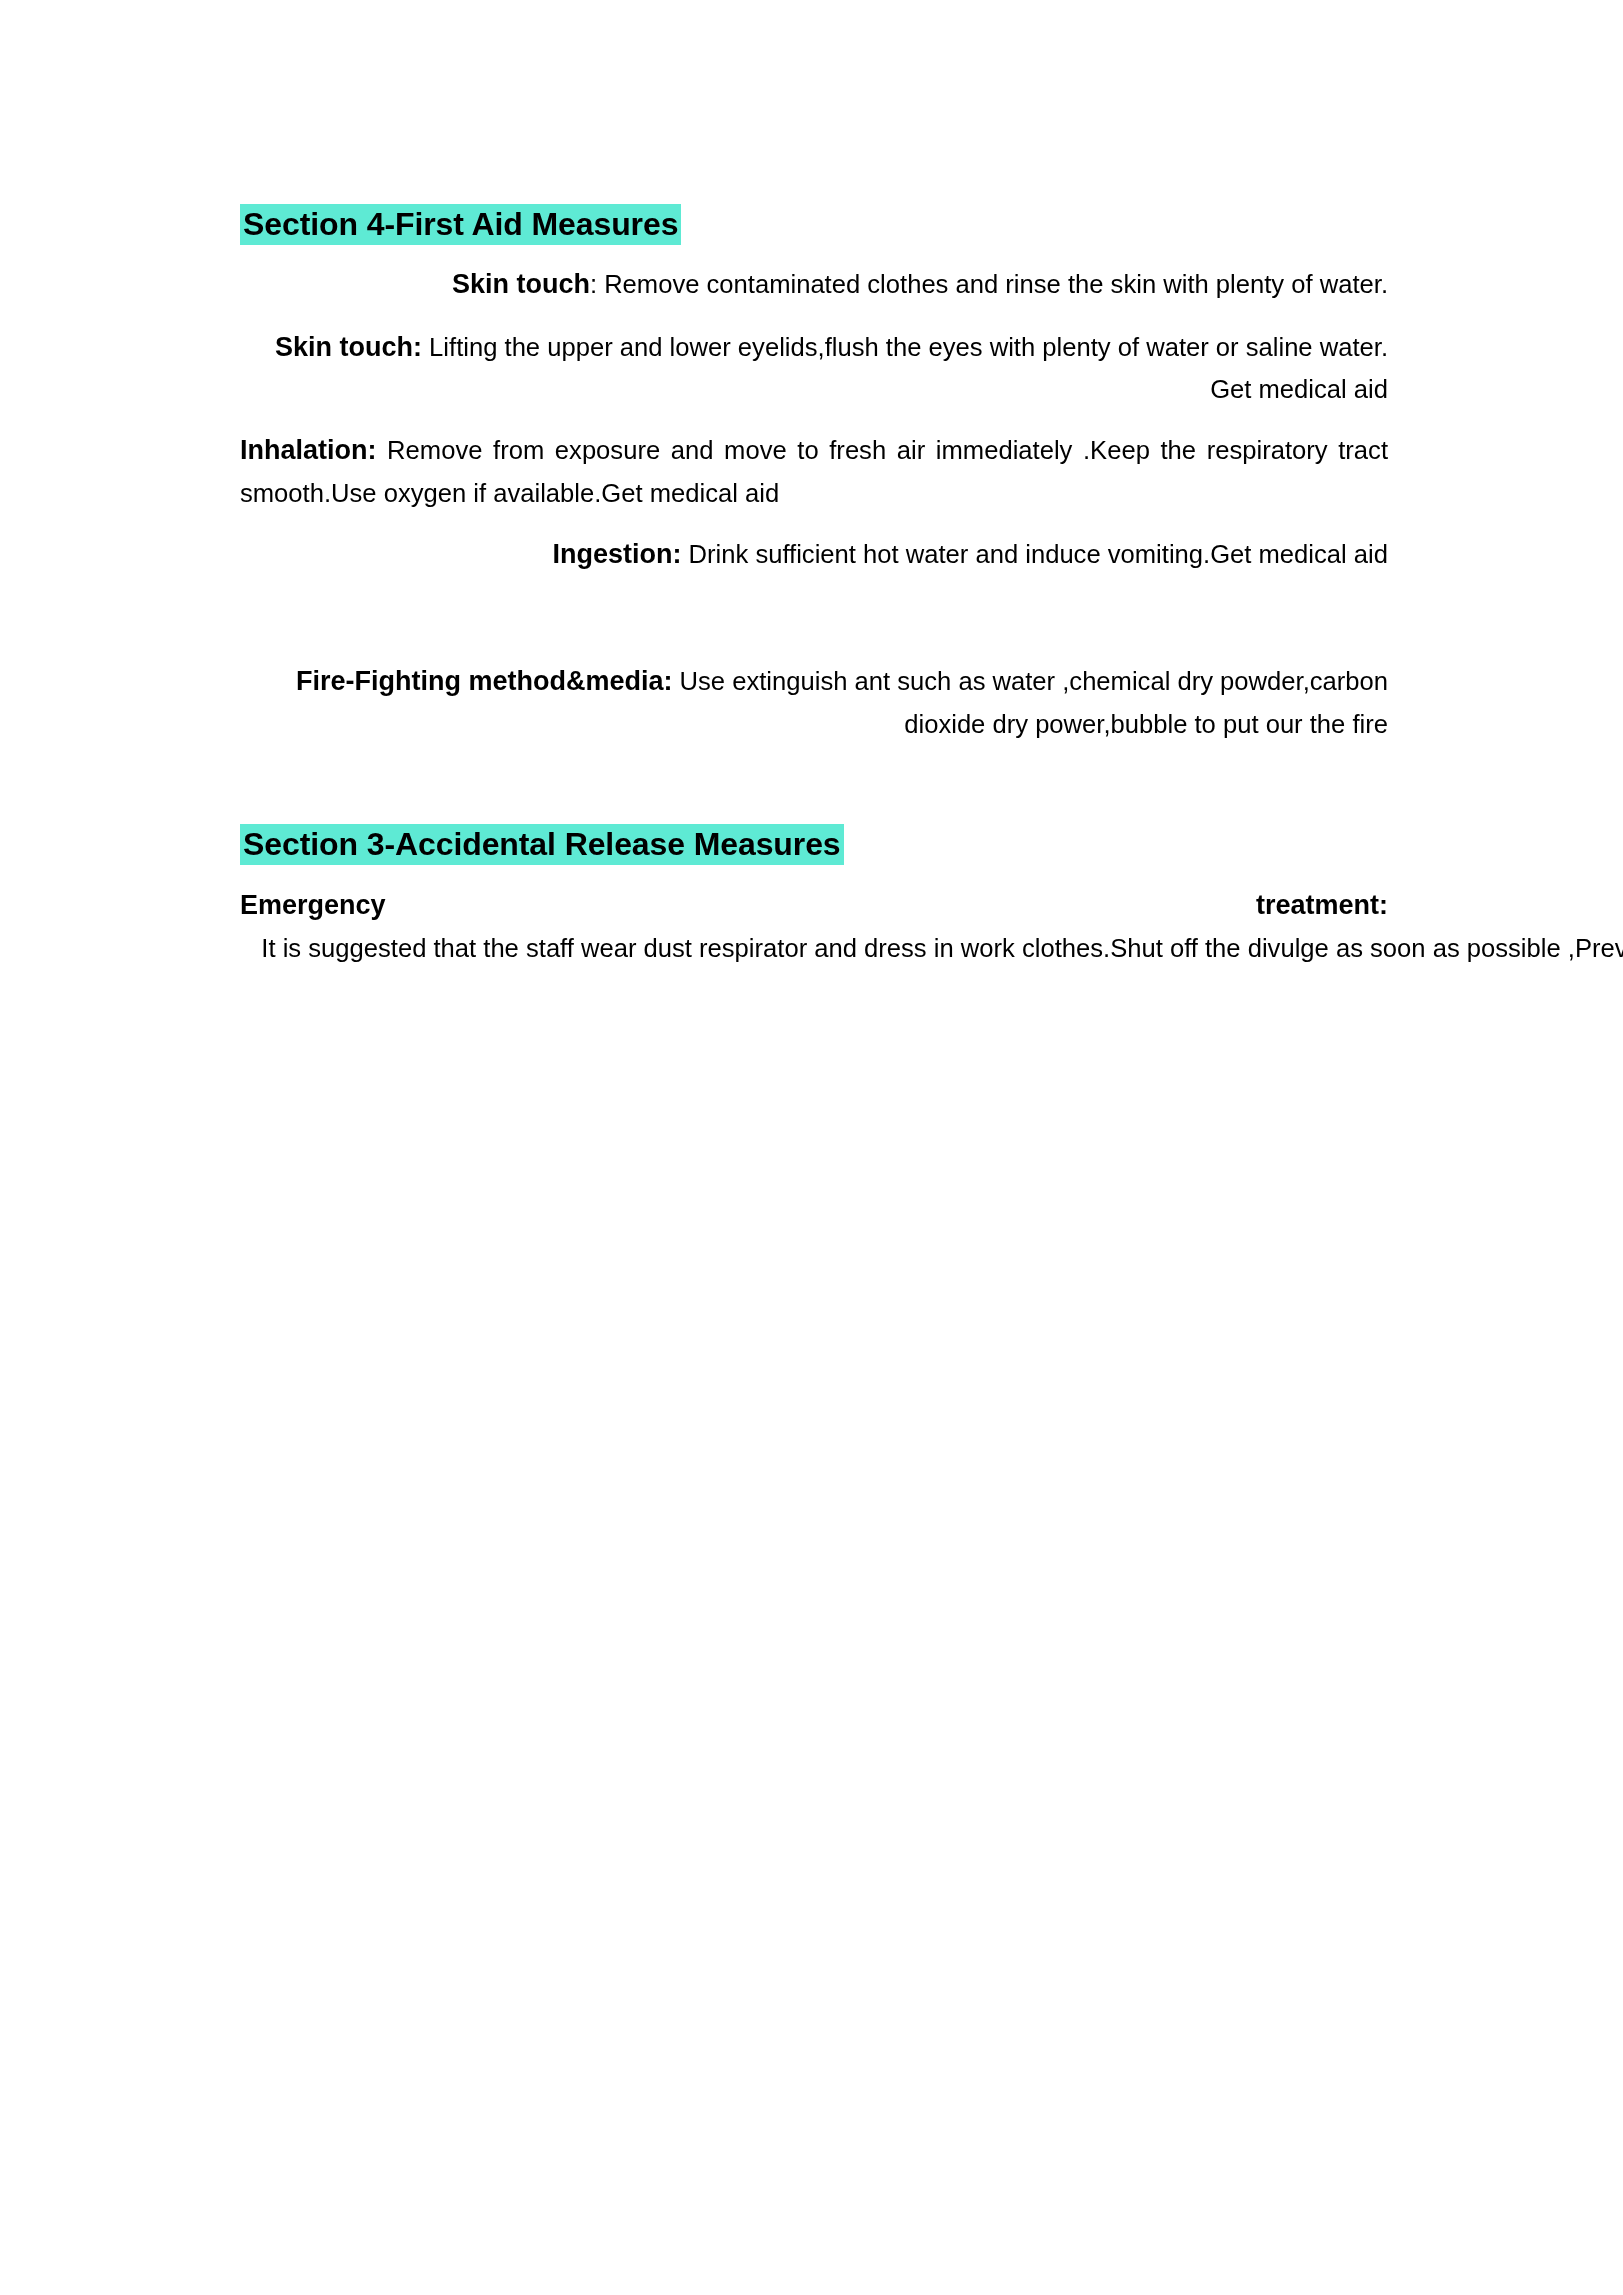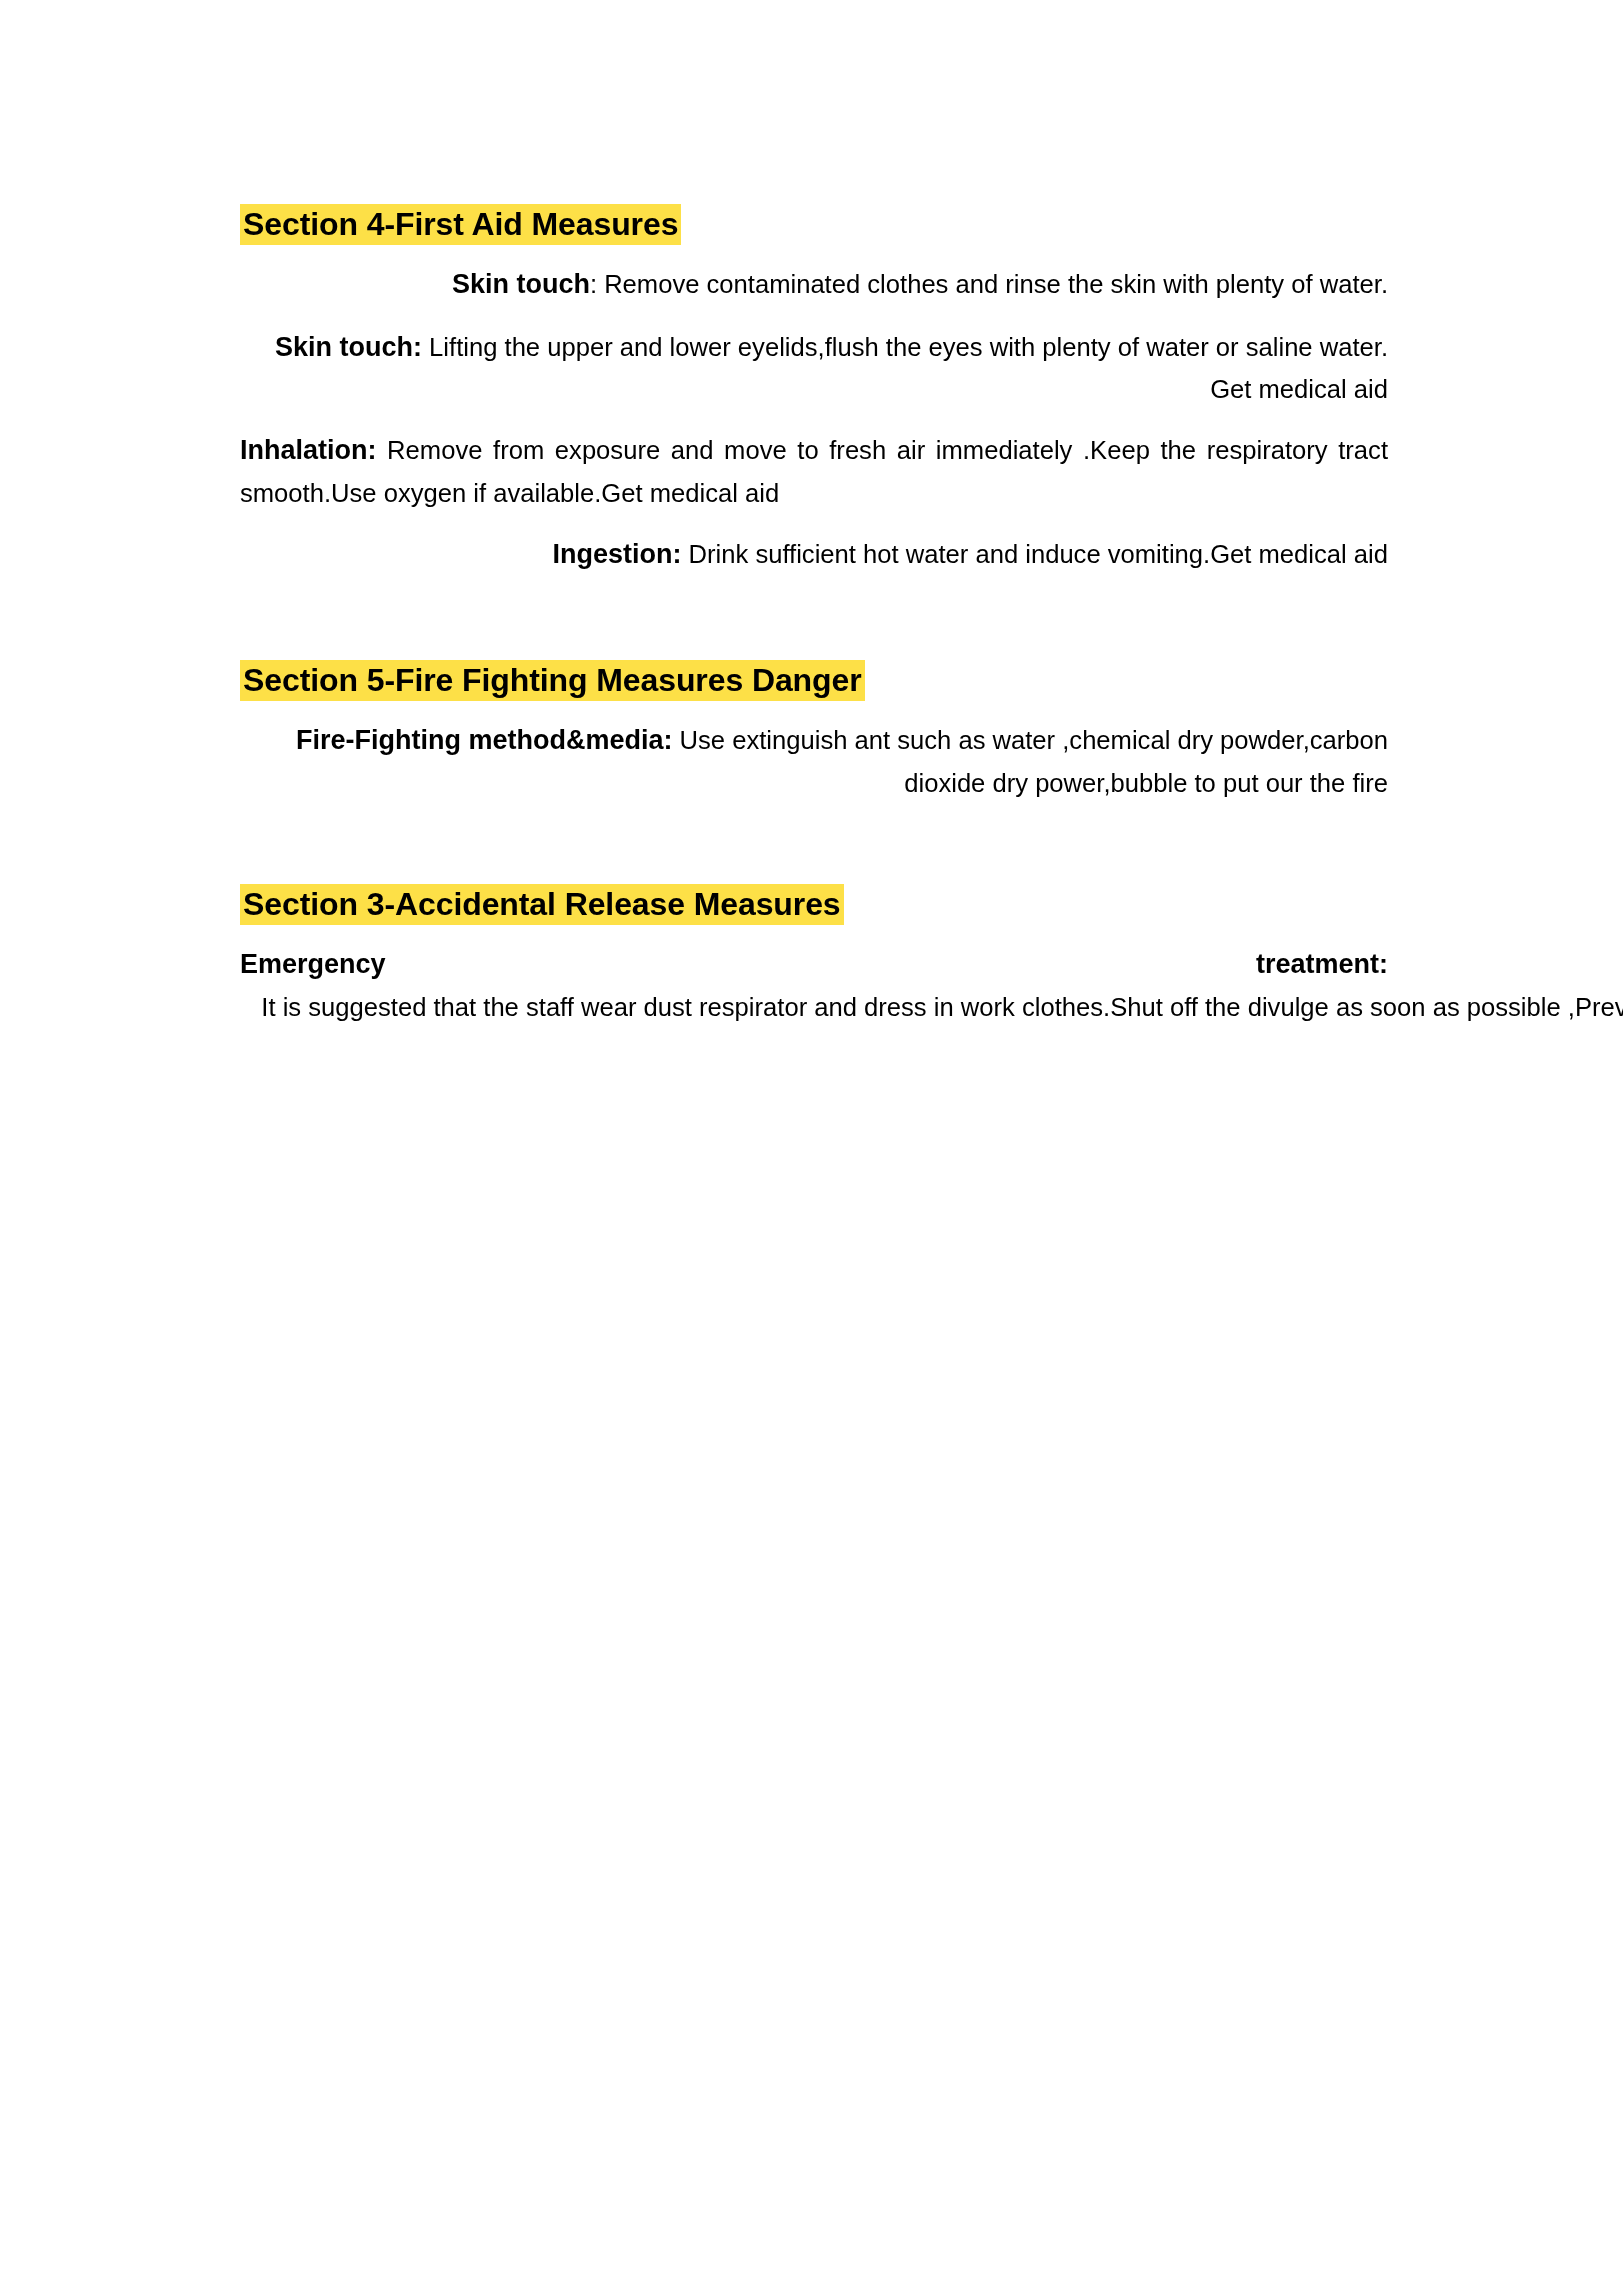--- a/index.html
+++ b/index.html
@@ -23,21 +23,21 @@
     width: 1148px;
   }
   .section-heading {
     font-size: 32px;
     font-weight: bold;
     line-height: 1.25;
     margin: 0 0 19.4px 0;
     letter-spacing: -0.1px;
   }
   .section-heading > span.hl {
-    background: #fde047;
+    background: #5eead4;
     padding: 2px 3.1px 3.1px 3.1px;
     box-decoration-break: clone;
     -webkit-box-decoration-break: clone;
   }
   .para {
     font-size: 25.6px;
     line-height: 1.62;
     margin: 0 0 18.4px 0;
     text-align: right;
   }
@@ -70,21 +70,20 @@
     <p class="para"><span class="lead">Skin touch</span><span>: Remove contaminated clothes and rinse the skin with plenty of water.</span></p>
 
     <p class="para"><span class="lead">Skin touch:</span><span> Lifting the upper and lower eyelids,flush the eyes with plenty of water or saline water. Get medical aid</span></p>
 
     <p class="para justify"><span class="lead">Inhalation:</span><span> Remove from exposure and move to fresh air immediately .Keep the respiratory tract smooth.Use oxygen if available.Get medical aid</span></p>
 
     <p class="para"><span class="lead">Ingestion:</span><span> Drink sufficient hot water and induce vomiting.Get medical aid</span></p>
 
     <div class="gap-lg"></div>
 
-    <h2 class="section-heading"><span class="hl">Section 5-Fire Fighting Measures Danger</span></h2>
 
 
 
     <p class="para"><span class="lead">Fire-Fighting method&amp;media:</span><span> Use extinguish ant such as water ,chemical dry powder,carbon dioxide dry power,bubble to put our the fire</span></p>
 
     <div class="gap-md"></div>
 
     <h2 class="section-heading"><span class="hl">Section 3-Accidental Release Measures</span></h2>
 
     <p class="para justify"><span class="lead">Emergency treatment:</span><span class="sp">   It is suggested that the staff wear dust respirator and dress in work clothes.Shut off the divulge as soon as possible ,Prevent the spillage flowing into restrictive space like the sewer and the drainage channel.Small amount of divulge :clean off.Massive divulge :recycle or transport to waste treatment place for handling.</span></p>

